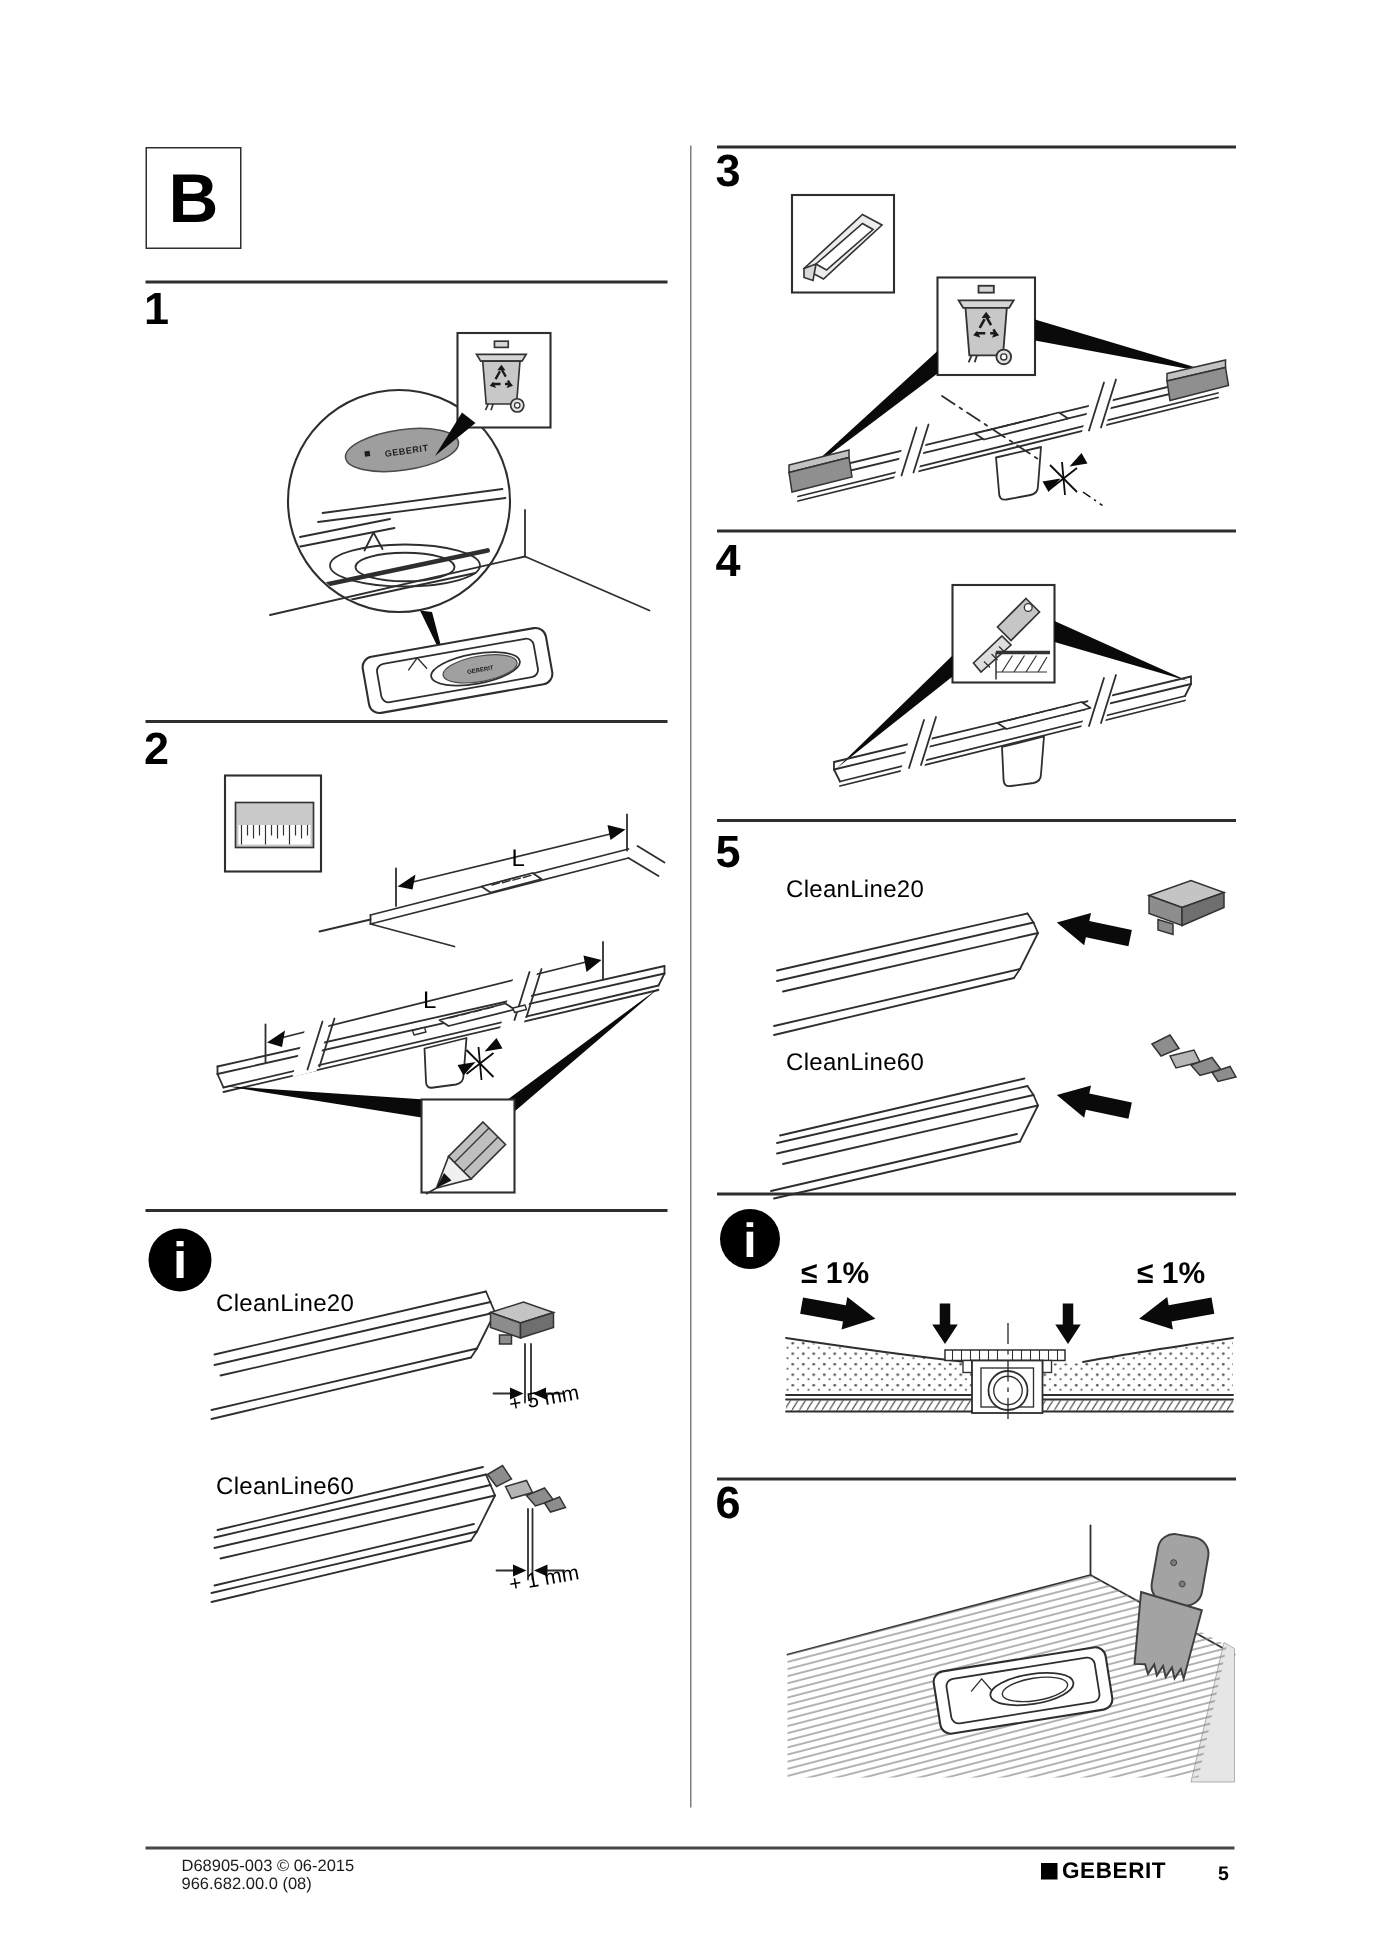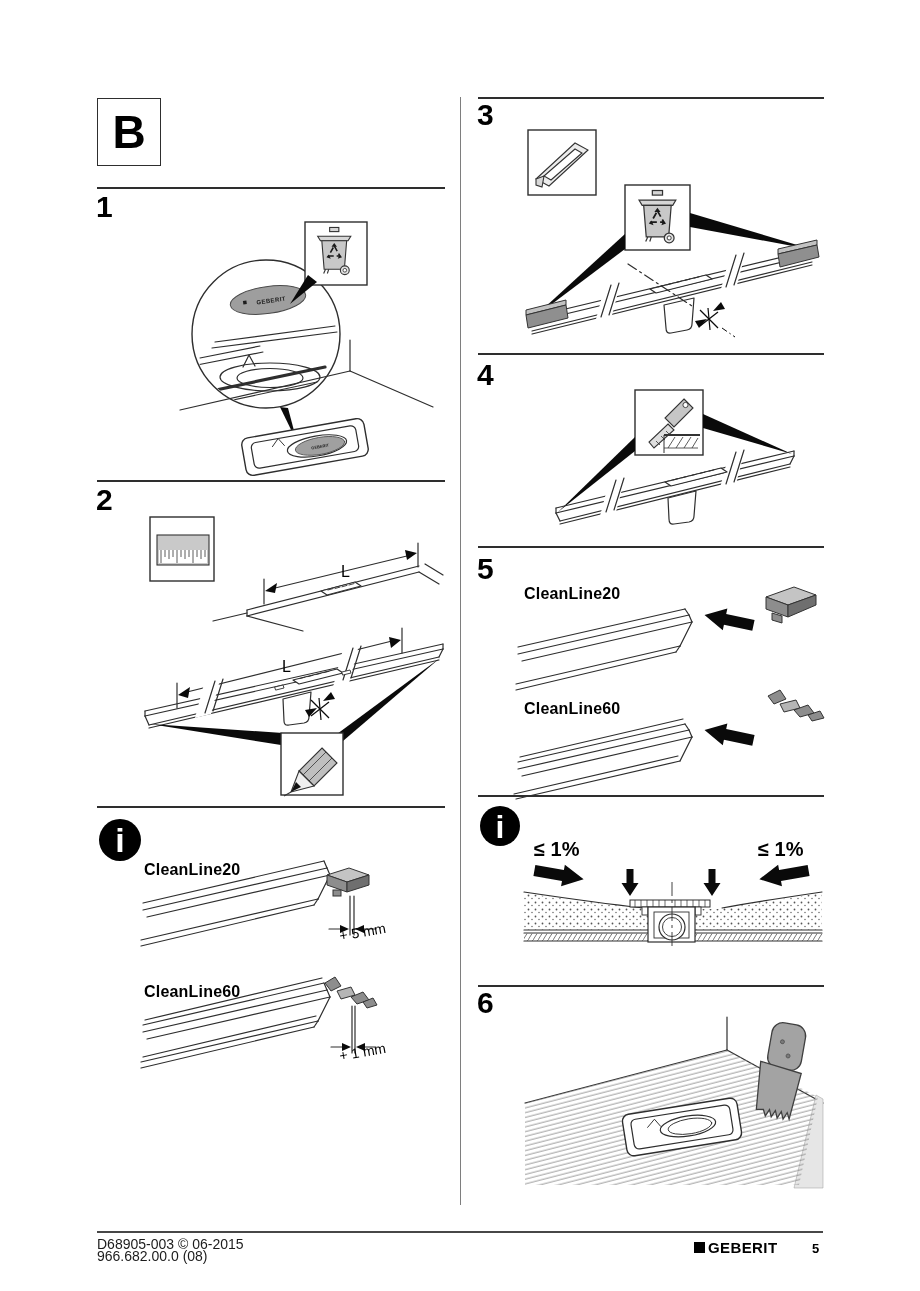--- a/index.html
+++ b/index.html
@@ -3,24 +3,24 @@
 <meta charset="utf-8">
 <style>
   html,body{margin:0;padding:0;background:#fff;}
   .page{position:relative;width:920px;height:1291px;background:#ffffff;
         font-family:"Liberation Sans",sans-serif;color:#000;overflow:hidden;}
   .rule{position:absolute;height:1.5px;background:#2e2e2e;}
   .vdivider{position:absolute;width:1.2px;background:#7e7e7e;}
   .step{position:absolute;font-size:30px;font-weight:700;line-height:1;}
   .bbox{position:absolute;border:1.6px solid #2e2e2e;display:flex;align-items:center;justify-content:center;
         font-size:46px;font-weight:700;}
-  .cl-label{position:absolute;font-size:16px;font-weight:700;letter-spacing:.2px;}
+  .cl-label{position:absolute;font-size:16px;font-weight:400;letter-spacing:.2px;}
   .mm-label{position:absolute;font-size:14px;font-weight:500;transform:rotate(-10deg);transform-origin:left top;}
   .slope-label{position:absolute;font-size:20px;font-weight:700;}
-  .footer-small{position:absolute;font-size:14px;line-height:12px;color:#1c1c1c;}
+  .footer-small{position:absolute;font-size:11px;line-height:12px;color:#1c1c1c;margin-left:24px;}
   .brand{position:absolute;display:flex;align-items:center;gap:3px;font-weight:700;font-size:15px;letter-spacing:.4px;}
   .brand .sq{width:11px;height:11px;background:#000;display:inline-block;}
   .pagenum{position:absolute;font-size:13px;font-weight:700;}
   svg{position:absolute;overflow:visible;}
   svg text{font-family:"Liberation Sans",sans-serif;}
   .ln{stroke:#2e2e2e;stroke-width:1.2;fill:none;stroke-linecap:round;stroke-linejoin:round;}
   .thick{stroke:#2e2e2e;stroke-width:3.2;fill:none;stroke-linecap:round;}
   .blk{fill:#0a0a0a;stroke:none;}
   .callout{fill:#fff;stroke:#2e2e2e;stroke-width:1.4;}
 </style>

